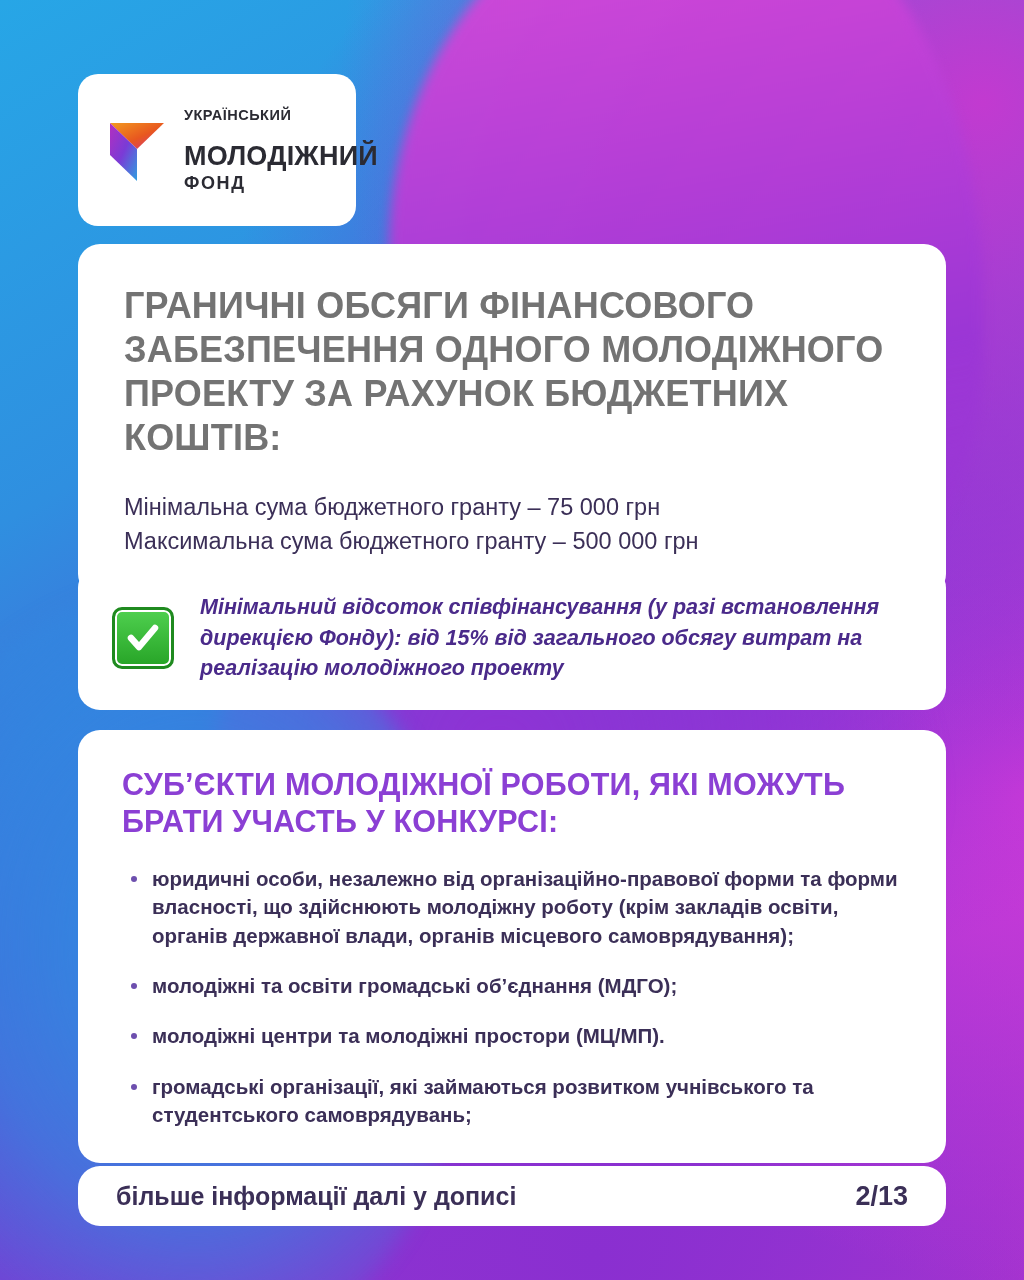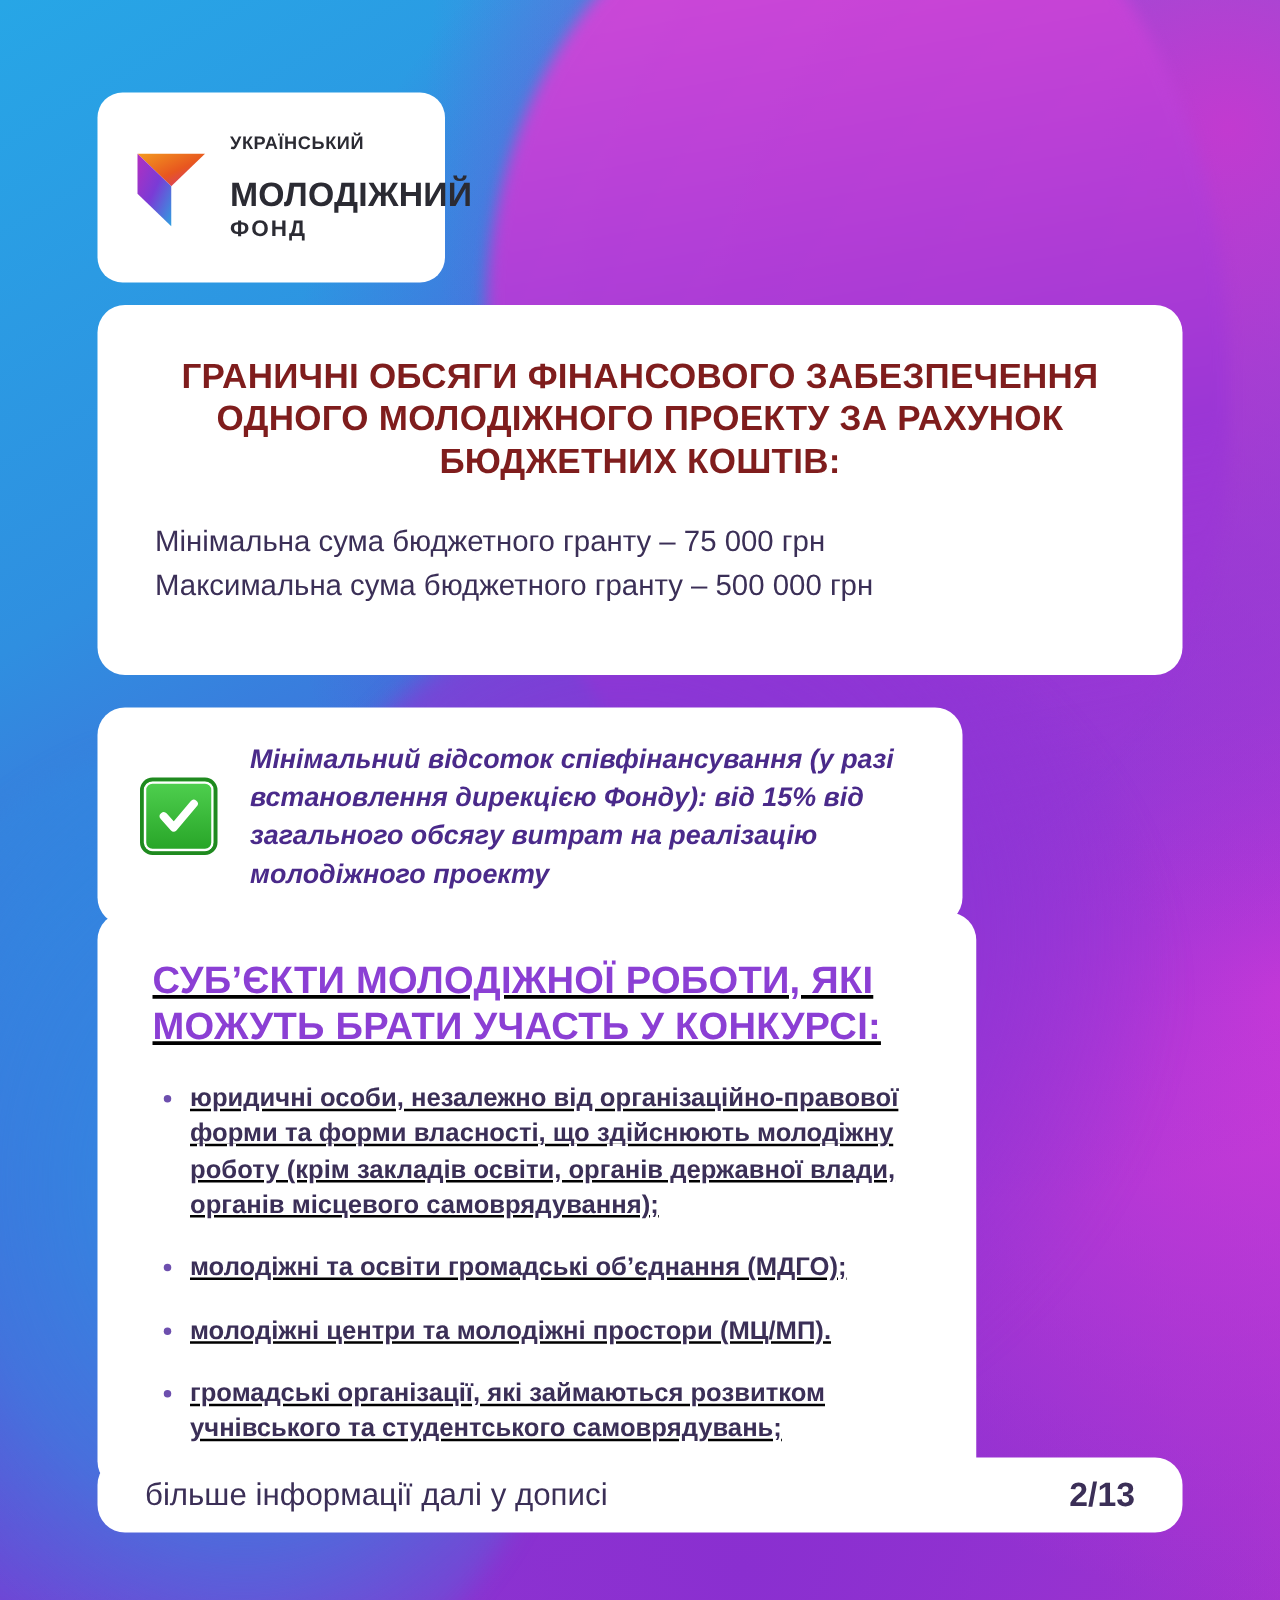--- a/index.html
+++ b/index.html
@@ -114,41 +114,40 @@
   
   .card-budget {
     position: absolute;
     left: 78px;
     top: 244px;
     width: 868px;
     min-height: 296px;
     padding: 40px 46px 38px 46px;
   }
   .heading {
-    color: #7f1d1d;
+    color: #737373;
     font-weight: 800;
-    font-size: 28px;
+    font-size: 36px;
     line-height: 1.22;
     letter-spacing: .2px;
     text-transform: uppercase;
-    text-align: center;
   }
   .budget-lines {
     margin-top: 30px;
     color: #3b2f57;
     font-size: 23.5px;
     line-height: 1.45;
   }
 
   
   .card-check {
     position: absolute;
     left: 78px;
     top: 566px;
-    width: 692px;
+    width: 868px;
     min-height: 136px;
     padding: 26px 40px 26px 34px;
     display: flex;
     align-items: center;
     gap: 26px;
   }
   .check-icon {
     width: 62px;
     height: 62px;
     flex: none;
@@ -167,24 +166,23 @@
     line-height: 1.42;
     font-style: italic;
     font-weight: 600;
   }
 
   
   .card-subjects {
     position: absolute;
     left: 78px;
     top: 730px;
-    width: 703px;
+    width: 868px;
     min-height: 412px;
     padding: 36px 44px 34px 44px;
-    text-decoration: underline;
   }
   .heading-2 {
     color: #8b3fd4;
     font-weight: 800;
     font-size: 30.5px;
     line-height: 1.2;
     letter-spacing: .2px;
     text-transform: uppercase;
   }
   ul.bullets {
@@ -220,21 +218,21 @@
     width: 868px;
     height: 60px;
     display: flex;
     align-items: center;
     justify-content: space-between;
     padding: 0 38px;
   }
   .footer-text {
     color: #3b2f57;
     font-size: 25px;
-    font-weight: 400;
+    font-weight: 700;
   }
   .footer-page {
     color: #3b2f57;
     font-size: 27px;
     font-weight: 600;
   }
 </style>
 </head>
 <body>
 

